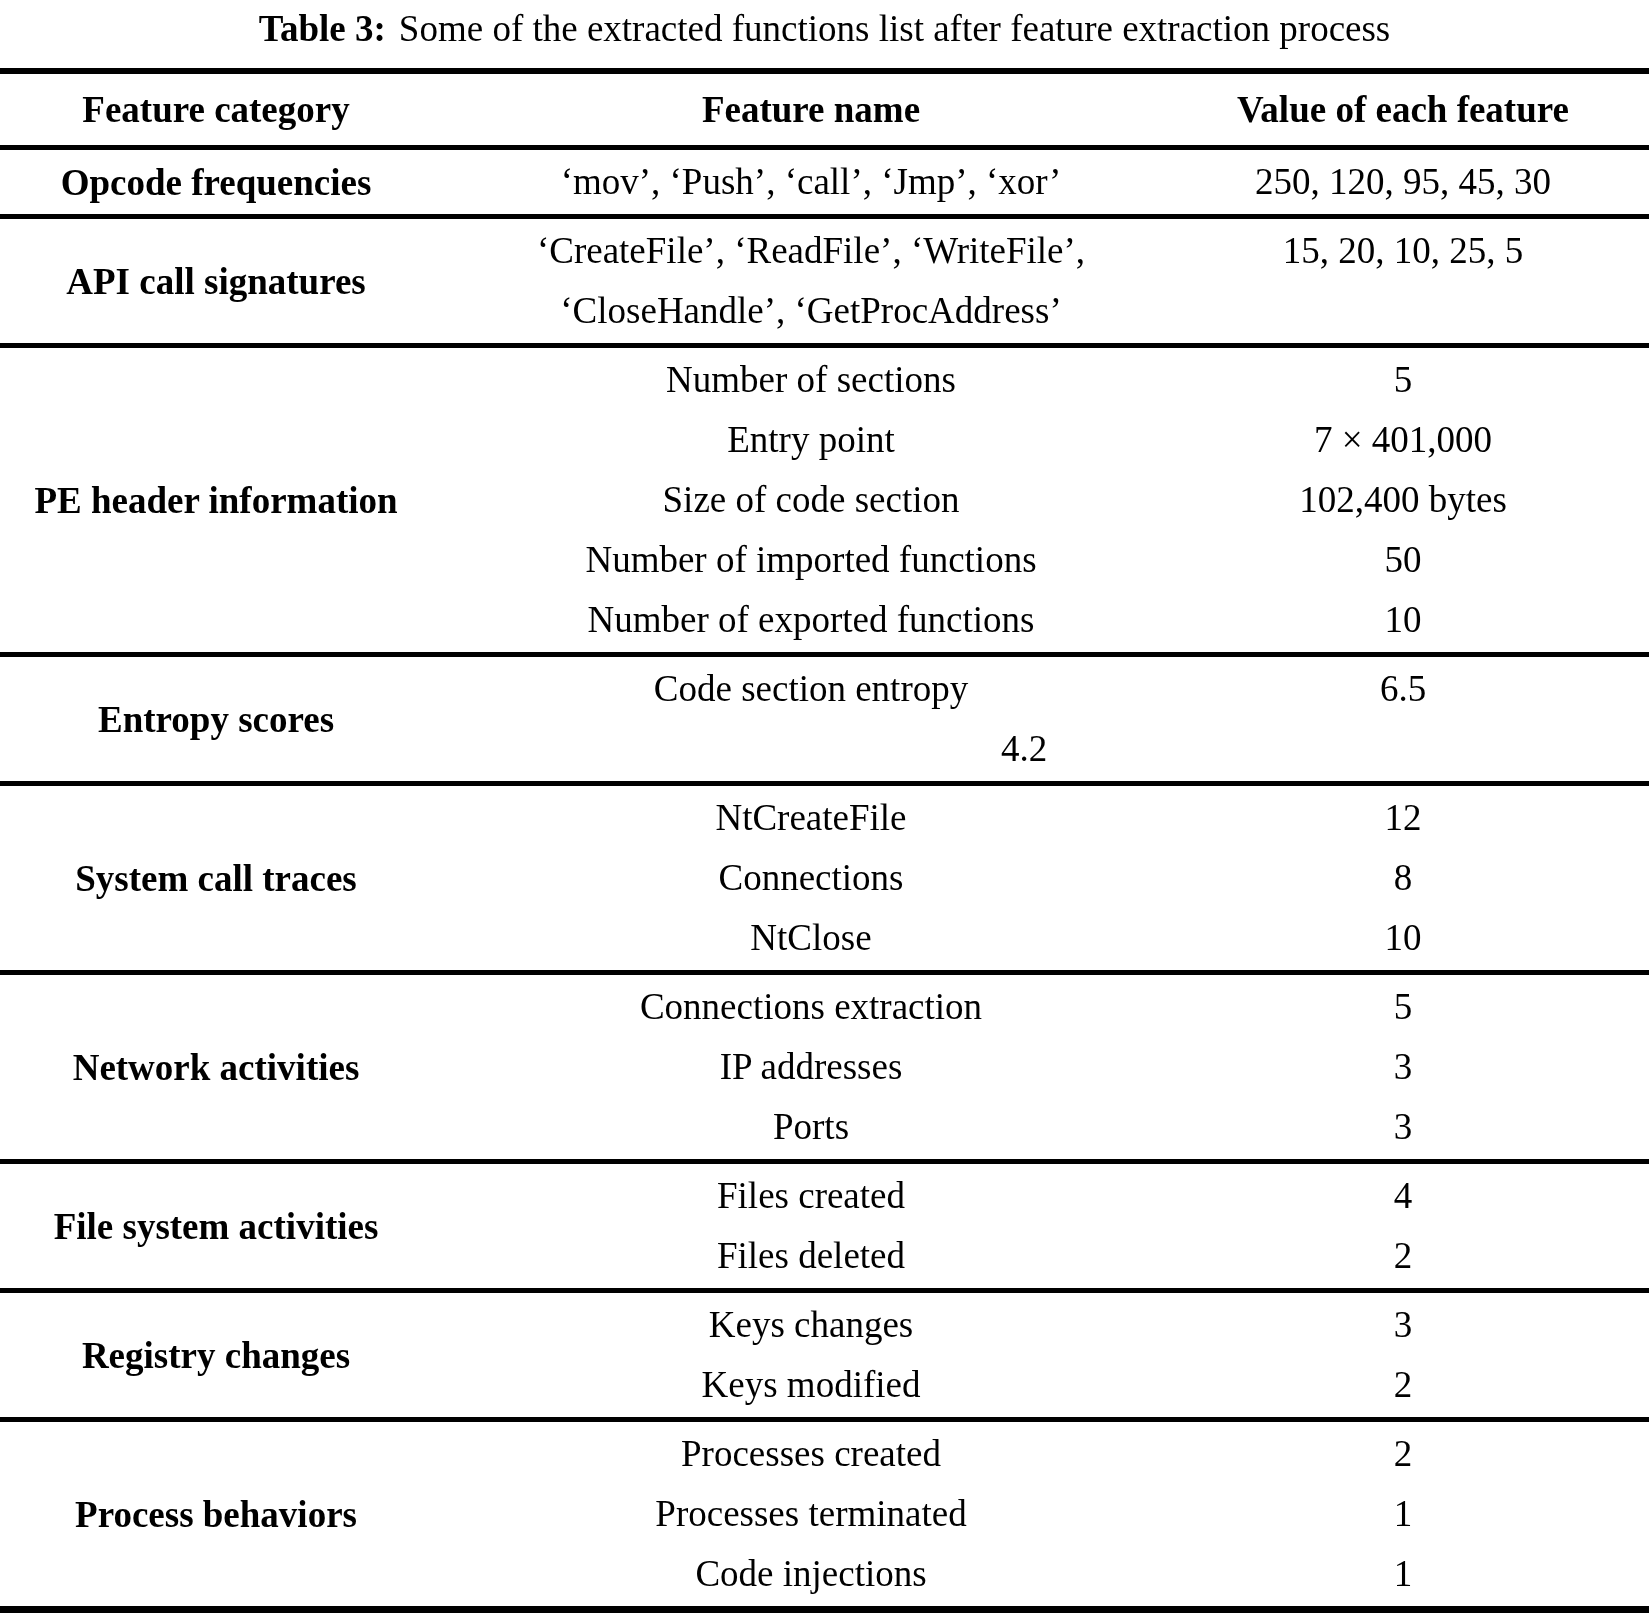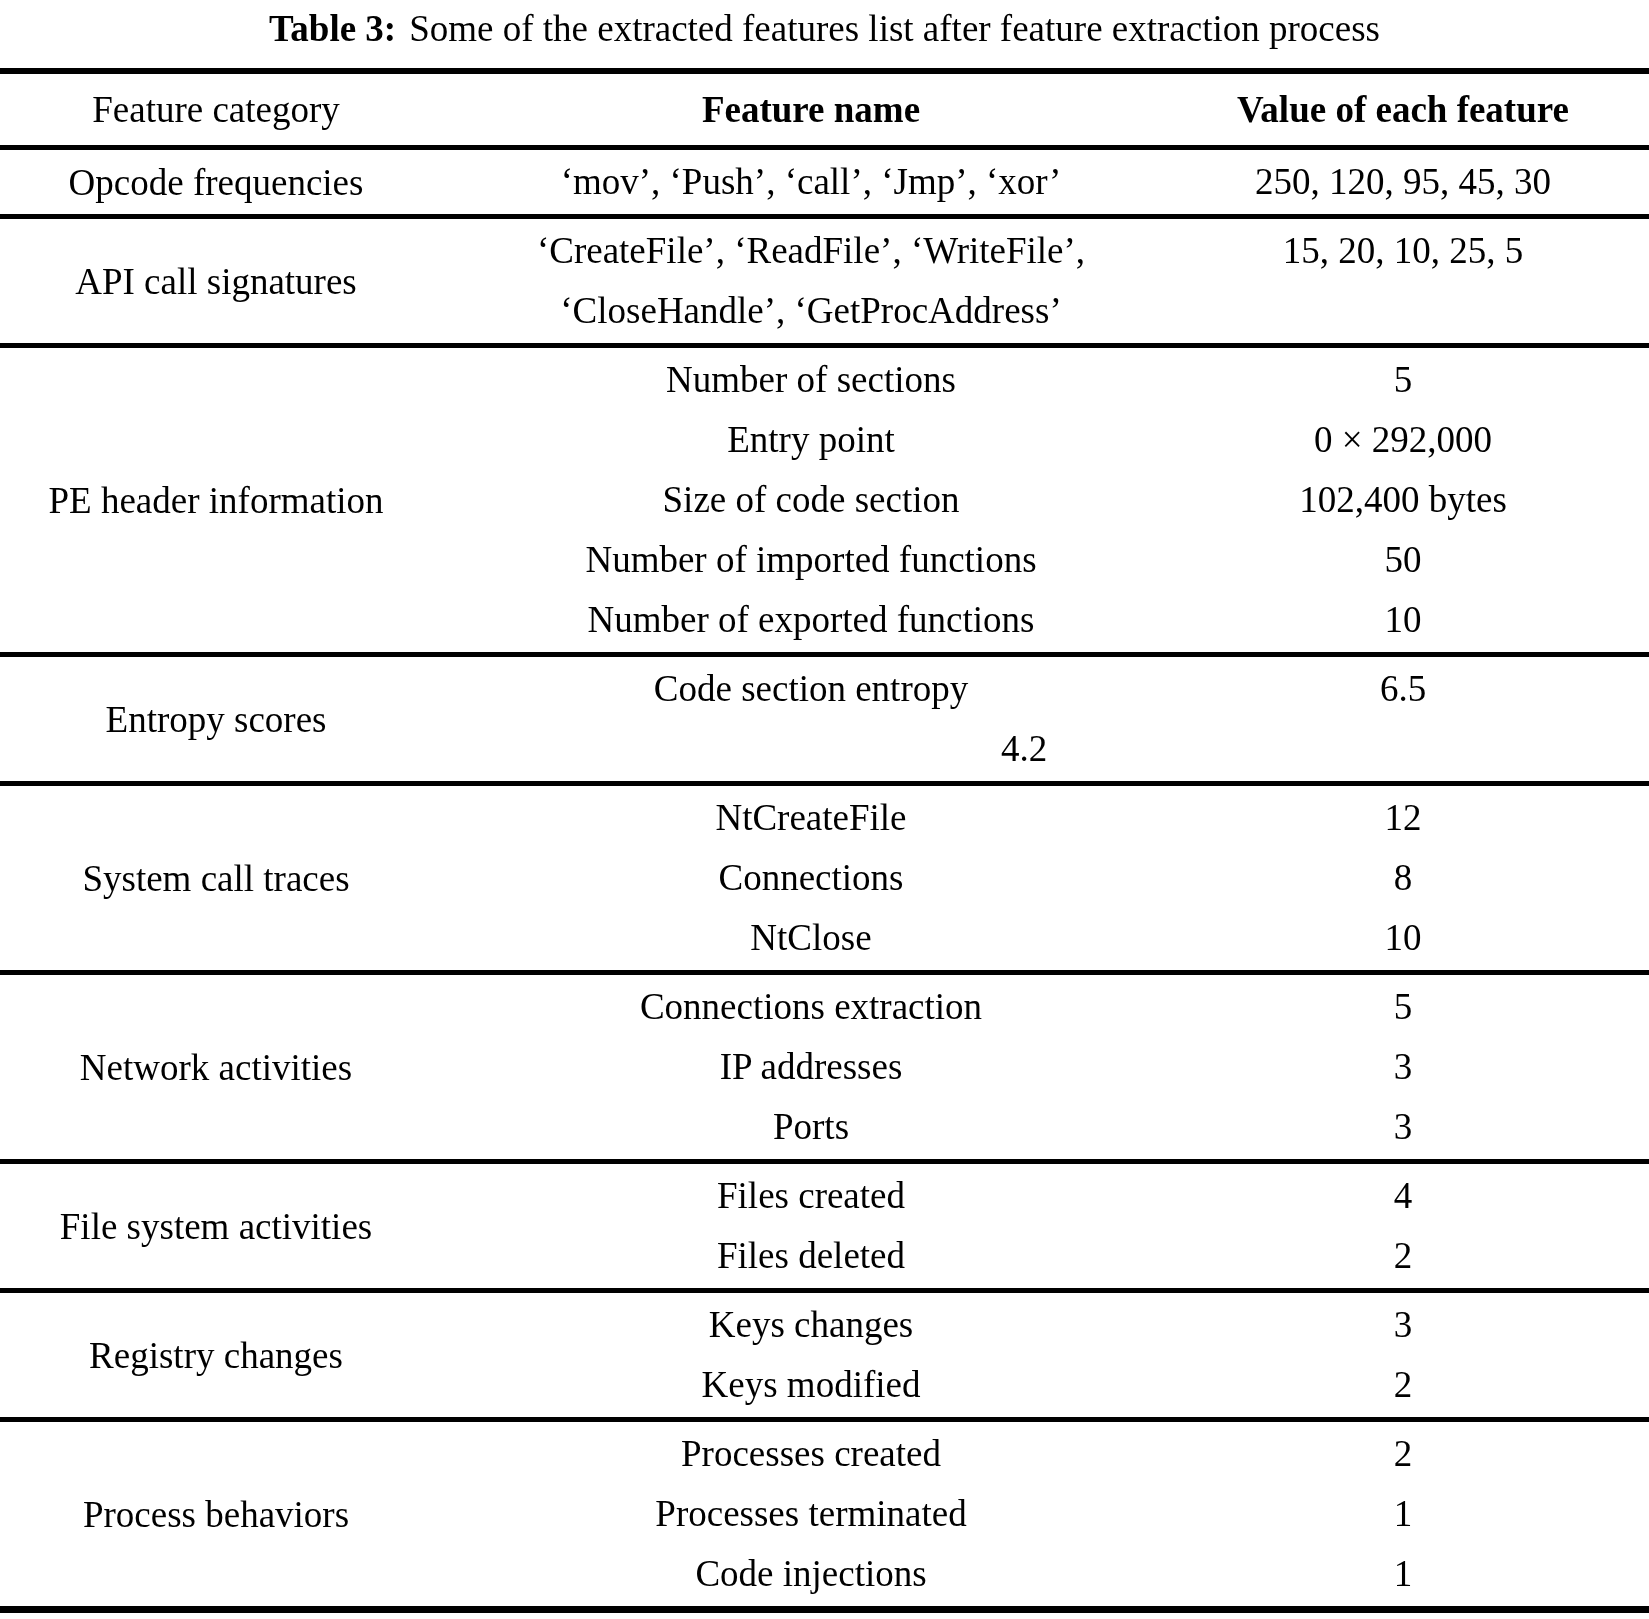--- a/index.html
+++ b/index.html
@@ -41,21 +41,21 @@
     height: 71px;
     border-bottom: 5px solid #000;
     font-weight: bold;
   }
 
   
   .col1 {
     width: 432px;
     flex: 0 0 432px;
     text-align: center;
-    font-weight: normal;
+    font-weight: bold;
   }
   .col2 {
     width: 640px;
     flex: 0 0 640px;
     margin: 0 59px;
     text-align: center;
   }
   .col3 {
     flex: 1 1 auto;
     padding-right: 33px;
@@ -81,21 +81,21 @@
   }
   .line .col2, .line .col3 { line-height: 60px; }
 </style>
 </head>
 <body>
 
 <div class="page">
 
   <div class="caption">
     <span class="cap-label">Table 3:</span>
-    <span class="cap-text">Some of the extracted features list after feature extraction process</span>
+    <span class="cap-text">Some of the extracted functions list after feature extraction process</span>
   </div>
 
   <div class="ftable">
 
     <div class="thead">
       <div class="col1">Feature category</div>
       <div class="col2">Feature name</div>
       <div class="col3">Value of each feature</div>
     </div>
 
@@ -120,21 +120,21 @@
         </div>
         <div class="section">
           <div class="col1">PE header information</div>
           <div class="rows">
             <div class="line">
               <div class="col2">Number of sections</div>
               <div class="col3">5</div>
             </div>
             <div class="line">
               <div class="col2">Entry point</div>
-              <div class="col3">0 × 292,000</div>
+              <div class="col3">7 × 401,000</div>
             </div>
             <div class="line">
               <div class="col2">Size of code section</div>
               <div class="col3">102,400 bytes</div>
             </div>
             <div class="line">
               <div class="col2">Number of imported functions</div>
               <div class="col3">50</div>
             </div>
             <div class="line">

